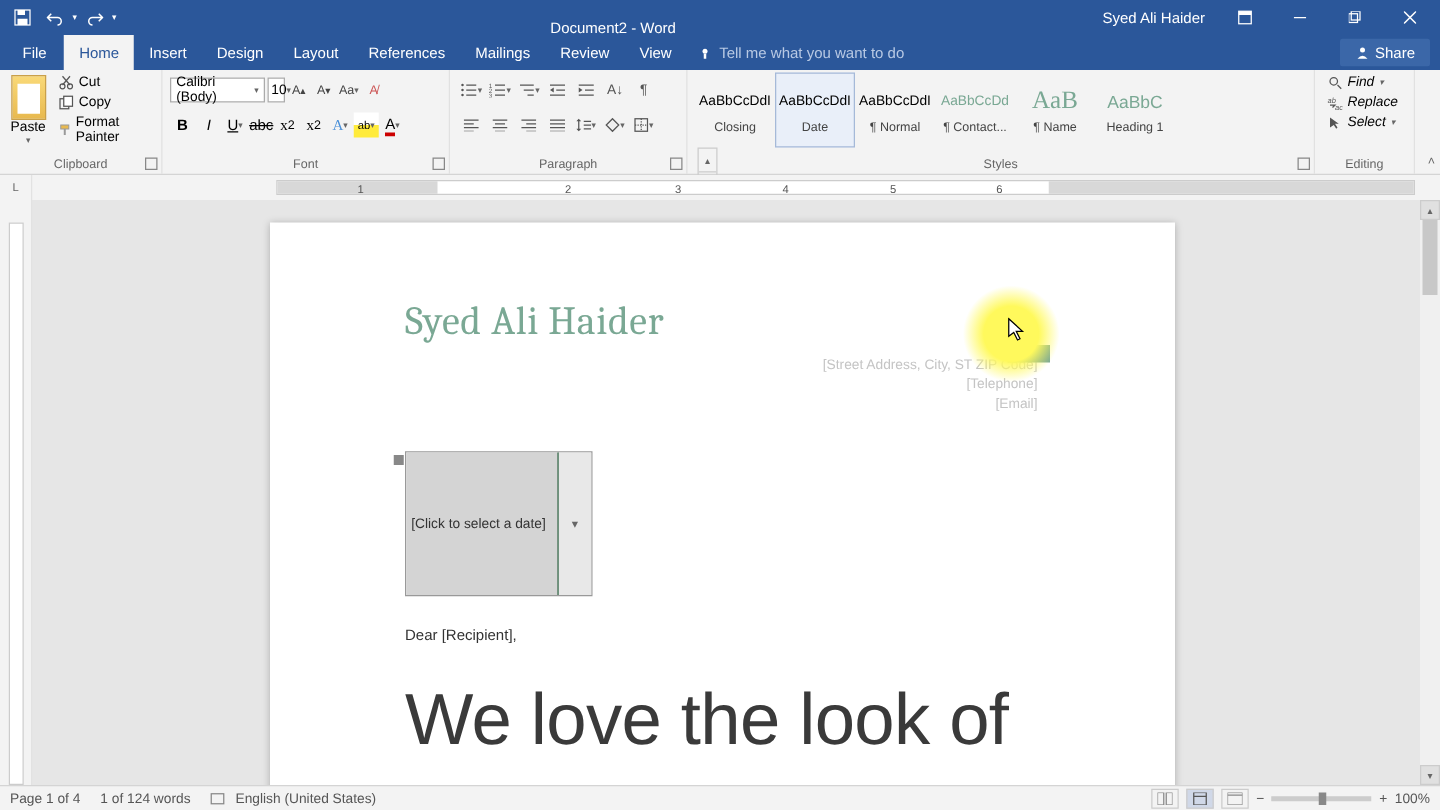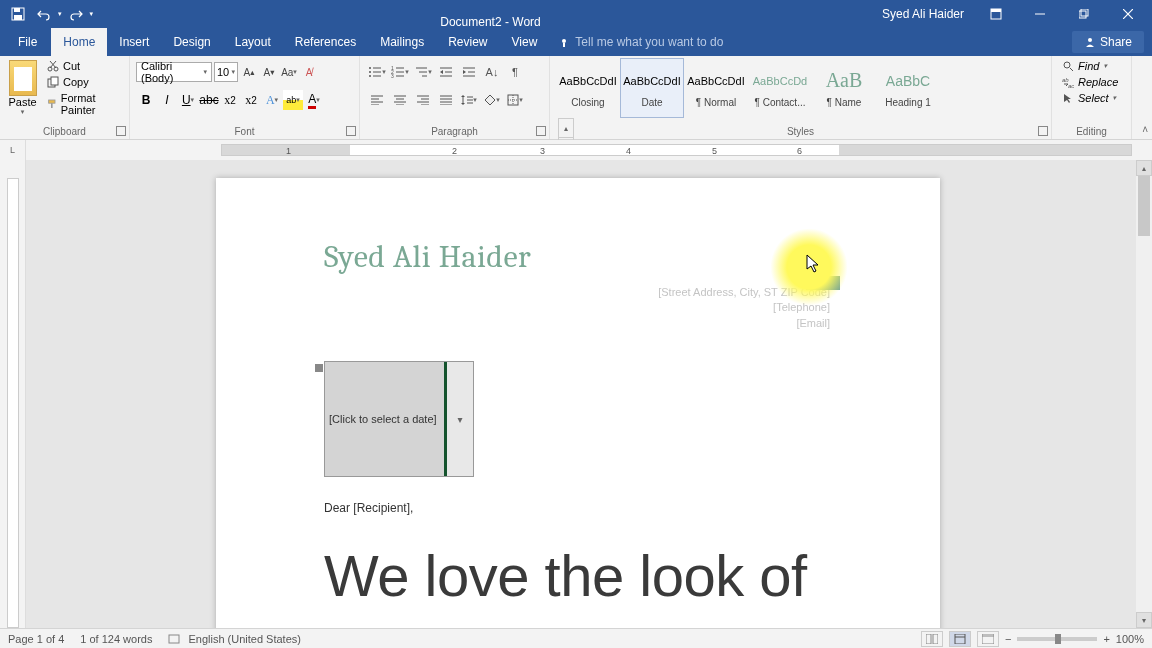--- a/index.html
+++ b/index.html
@@ -34,21 +34,21 @@
 .paste-icon { width: 28px; height: 36px; background: linear-gradient(#f9d978, #e8b94f); border: 1px solid #c9a04a; margin-top: 2px; position: relative; }
 .paste-icon::before { content: ''; position: absolute; top: 6px; left: 4px; right: 4px; bottom: 4px; background: #fff; }
 .clipboard-right { display: flex; flex-direction: column; gap: 0px; margin-left: 4px; }
 .clip-item { display: flex; align-items: center; gap: 4px; font-size: 11px; padding: 2px 4px; cursor: pointer; }
 .clipboard-flex { display: flex; }
 
 
 .font-group { width: 230px; }
 .font-row1 { display: flex; gap: 2px; align-items: center; height: 24px; margin-top: 2px; }
 .font-name-box { border: 1px solid #ababab; background: #fff; width: 76px; height: 20px; font-size: 11px; padding: 2px 4px; display: flex; align-items: center; justify-content: space-between; }
-.font-size-box { border: 1px solid #ababab; background: #fff; width: 24px; height: 20px; font-size: 11px; padding: 2px; display: flex; align-items: center; justify-content: space-between; }
+.font-size-box { border: 1px solid #ababab; background: #fff; width: 14px; height: 20px; font-size: 11px; padding: 2px; display: flex; align-items: center; justify-content: space-between; }
 .tiny-btn { width: 18px; height: 20px; display: flex; align-items: center; justify-content: center; cursor: pointer; font-size: 10px; color: #444; }
 .font-row2 { display: flex; gap: 1px; align-items: center; height: 24px; margin-top: 4px; }
 .fmt-btn { width: 20px; height: 20px; display: flex; align-items: center; justify-content: center; cursor: pointer; font-size: 12px; font-family: 'Times New Roman', serif; }
 
 
 .paragraph-group { width: 190px; }
 .para-row { display: flex; gap: 1px; align-items: center; height: 24px; margin-top: 2px; }
 .para-btn { width: 22px; height: 20px; display: flex; align-items: center; justify-content: center; cursor: pointer; font-size: 11px; color: #555; }
 
 
@@ -81,21 +81,21 @@
 .left-vruler { position: absolute; left: 0; top: 0; bottom: 0; width: 26px; background: #f3f3f3; border-right: 1px solid #ddd; }
 .vruler-track { position: absolute; left: 7px; top: 18px; width: 12px; bottom: 0; background: #fff; border: 1px solid #ccc; }
 .page { position: absolute; left: 216px; top: 18px; width: 724px; background: #fff; box-shadow: 0 0 6px rgba(0,0,0,0.25); min-height: 900px; padding: 60px 110px 40px 108px; }
 
 .sender-name { font-family: 'Cambria', Georgia, serif; font-size: 32px; color: #7aa894; letter-spacing: 0.5px; }
 .sender-info { text-align: right; font-size: 11px; color: #c4c4c4; margin-top: 10px; line-height: 1.4; }
 .accent-shape { position: absolute; right: 100px; top: 98px; width: 34px; height: 14px; background: #7aa894; }
 
 .date-picker { margin-top: 30px; border: 1px solid #999; width: 150px; height: 116px; display: flex; position: relative; }
 .date-handle { position: absolute; left: -10px; top: 2px; width: 8px; height: 8px; background: #888; }
-.date-main { flex: 1; background: #d4d4d4; border-right: 3px solid #14532d; display: flex; align-items: center; padding: 12px 4px; font-size: 11px; color: #333; }
+.date-main { flex: 1; background: #d4d4d4; border-right: 1px solid #14532d; display: flex; align-items: center; padding: 12px 4px; font-size: 11px; color: #333; }
 .date-drop { width: 26px; background: #e8e8e8; display: flex; align-items: center; justify-content: center; color: #666; font-size: 10px; }
 
 .greeting { margin-top: 24px; font-size: 12px; color: #333; }
 .body-text { margin-top: 22px; font-family: 'Arial Narrow', 'Impact', sans-serif; font-weight: 300; font-size: 58px; line-height: 1.35; color: #3a3a3a; letter-spacing: -0.5px; font-stretch: condensed; }
 
 
 .highlight-spot { position: absolute; left: 770px; top: 68px; width: 78px; height: 78px; background: radial-gradient(circle, #fff95c 0%, #fff95c 40%, rgba(255,249,92,0) 70%); border-radius: 50%; pointer-events: none; z-index: 5; }
 .cursor-arrow { position: absolute; left: 806px; top: 94px; z-index: 6; font-size: 18px; color: #000; pointer-events: none; }
 
 

